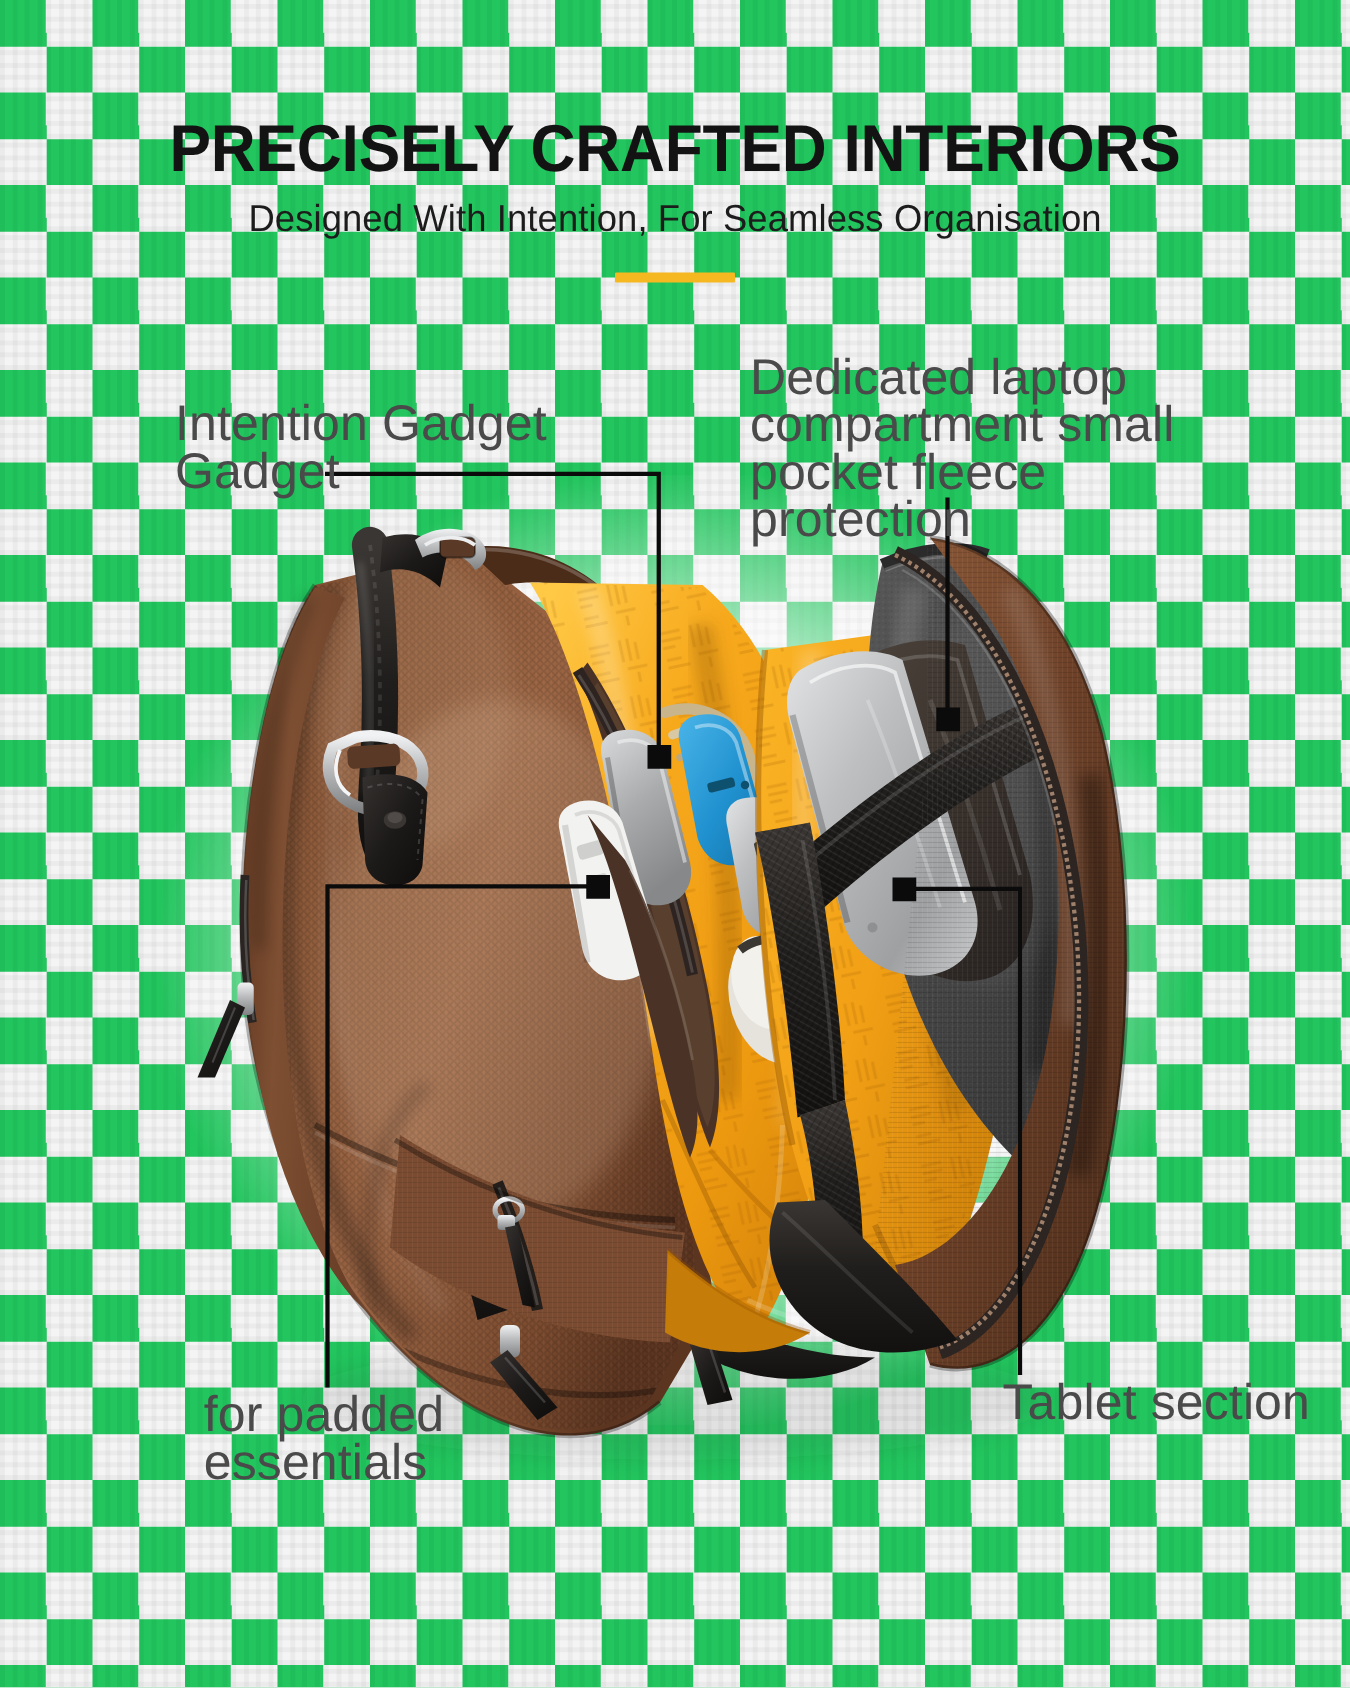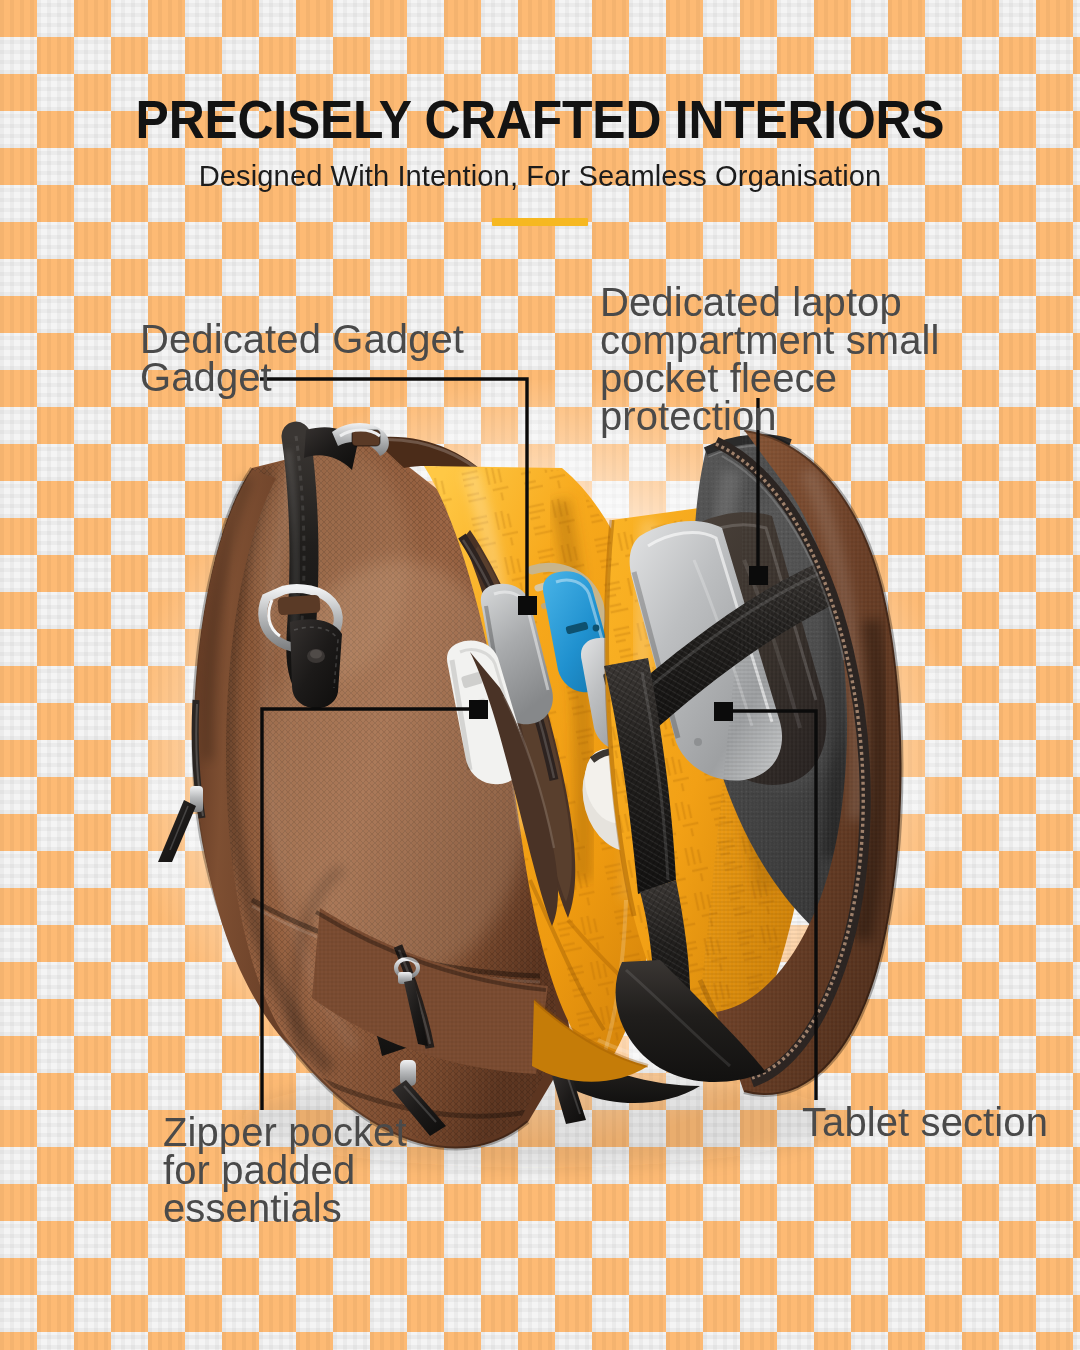--- a/index.html
+++ b/index.html
@@ -90,21 +90,21 @@
 
   
   #leaders{position:absolute;inset:0;pointer-events:none;}
 
   
   #product{position:absolute;left:0;top:0;width:1080px;height:1350px;}
 </style>
 </head>
 <body>
 
-<div id="stage" style="background-color: #fdba74; text-decoration: underline;">
+<div id="stage" style="background-color: #22c55e; text-decoration: underline;">
 
   <div id="weave"></div>
   <div id="weave2"></div>
   <div id="glow"></div>
 
   <svg id="product" viewBox="0 0 1080 1350">
     <defs>
       <linearGradient id="gBrownMain" x1="0" y1="0" x2="1" y2="0.6">
         <stop offset="0%" stop-color="#6F4229"></stop>
         <stop offset="22%" stop-color="#8A5737"></stop>
@@ -534,32 +534,31 @@
     </g>
   </svg>
 
   <div id="header">
     <h1 id="title" style="color: rgb(19, 19, 19);">PRECISELY CRAFTED INTERIORS</h1>
     <p id="subtitle">Designed With Intention, For Seamless Organisation</p>
     <div id="accent-bar" style="background: rgb(246, 184, 33);"></div>
   </div>
 
   <div class="callout" id="lbl-gadget" style="color: rgb(74, 74, 74);">
-    <div>Dedicated Gadget</div>
+    <div>Intention Gadget</div>
     <div>Gadget</div>
   </div>
 
   <div class="callout" id="lbl-laptop" style="color: rgb(74, 74, 74);">
     <div>Dedicated laptop</div>
     <div>compartment small</div>
     <div>pocket fleece protection</div>
   </div>
 
   <div class="callout" id="lbl-zipper" style="color: rgb(74, 74, 74);">
-    <div>Zipper pocket</div>
     <div>for padded essentials</div>
   </div>
 
   <div class="callout" id="lbl-tablet" style="color: rgb(74, 74, 74);">
     <div>Tablet section</div>
   </div>
 
 </div>
 
 </body></html>

